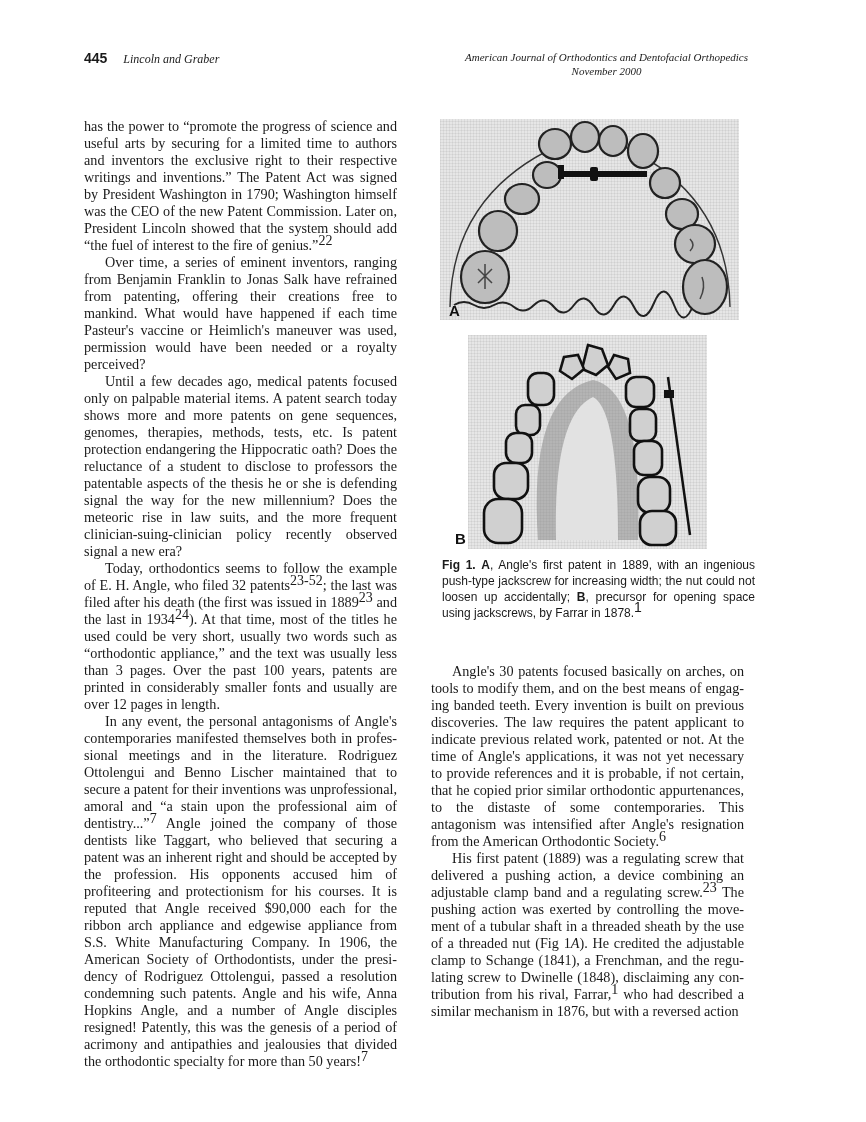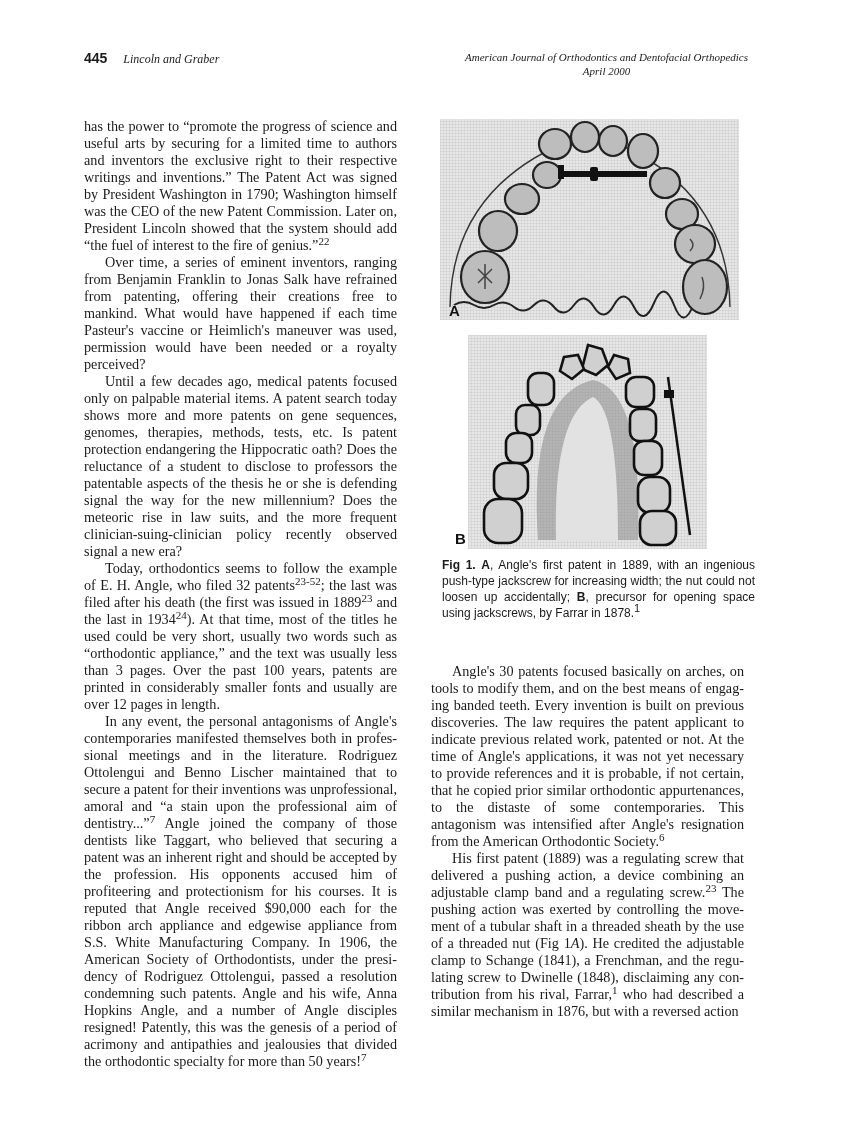--- a/index.html
+++ b/index.html
@@ -5,21 +5,21 @@
   html, body { margin: 0; padding: 0; background: #ffffff; }
   body { width: 866px; height: 1122px; position: relative; overflow: hidden; color: #1a1a1a; }
   .header-left { position: absolute; left: 84px; top: 50px; font-family: "Liberation Serif", serif; font-style: italic; font-size: 12px; }
   .header-left .pg { font-family: "Liberation Sans", sans-serif; font-weight: bold; font-style: normal; font-size: 14px; margin-right: 13px; }
   .header-right { position: absolute; right: 118px; top: 50px; text-align: center; font-family: "Liberation Serif", serif; font-style: italic; font-size: 11px; line-height: 14px; }
   .col { position: absolute; font-family: "Liberation Serif", serif; font-size: 14.2px; line-height: 17px; text-align: justify; hyphens: manual; }
   .col p { margin: 0; text-indent: 0; }
   .col p.ind { text-indent: 21px; }
   .col-left { left: 84px; top: 118px; width: 313px; }
   .col-right { left: 431px; top: 663px; width: 313px; }
-  sup { font-size: 11px; line-height: 0; vertical-align: 5px; }
+  sup { font-size: 14px; line-height: 0; vertical-align: 5px; }
   .fig { position: absolute; background: #e6e6e6;
          background-image: repeating-linear-gradient(0deg, rgba(0,0,0,0.05) 0 1px, transparent 1px 3px),
                            repeating-linear-gradient(90deg, rgba(0,0,0,0.05) 0 1px, transparent 1px 3px); }
   .fig-a { left: 440px; top: 119px; width: 299px; height: 201px; }
   .fig-b { left: 468px; top: 335px; width: 239px; height: 214px; }
   .fig svg { position: absolute; left: 0; top: 0; }
   .fig-label { position: absolute; font-family: "Liberation Sans", sans-serif; font-weight: bold; font-size: 15px; color: #111; }
   .fig-label-a { left: 449px; top: 302px; }
   .fig-label-b { left: 455px; top: 530px; }
   .caption { position: absolute; left: 442px; top: 557px; width: 313px; font-family: "Liberation Sans", sans-serif; font-size: 12px; line-height: 16px; text-align: justify; }
@@ -27,21 +27,21 @@
 </style>
 </head>
 <body>
 
 <div class="header-left">
   <span class="pg">445</span>
   <span>Lincoln and Graber</span>
 </div>
 <div class="header-right">
   <div>American Journal of Orthodontics and Dentofacial Orthopedics</div>
-  <div>April 2000</div>
+  <div>November 2000</div>
 </div>
 
 <div class="col col-left">
   <p><span>has the power to “promote the progress of science and useful arts by securing for a limited time to authors and inventors the exclusive right to their respective writings and inventions.” The Patent Act was signed by Presi­dent Washington in 1790; Washington himself was the CEO of the new Patent Commission. Later on, Presi­dent Lincoln showed that the system should add “the fuel of interest to the fire of genius.”</span><sup>22</sup></p>
   <p class="ind">Over time, a series of eminent inventors, ranging from Benjamin Franklin to Jonas Salk have refrained from patenting, offering their creations free to mankind. What would have happened if each time Pasteur's vac­cine or Heimlich's maneuver was used, permission would have been needed or a royalty perceived?</p>
   <p class="ind">Until a few decades ago, medical patents focused only on palpable material items. A patent search today shows more and more patents on gene sequences, genomes, therapies, methods, tests, etc. Is patent protec­tion endangering the Hippocratic oath? Does the reluc­tance of a student to disclose to professors the patentable aspects of the thesis he or she is defending signal the way for the new millennium? Does the meteoric rise in law suits, and the more frequent clinician-suing-clinician policy recently observed signal a new era?</p>
   <p class="ind">Today, orthodontics seems to follow the example of E. H. Angle, who filed 32 patents<sup>23-52</sup>; the last was filed after his death (the first was issued in 1889<sup>23</sup> and the last in 1934<sup>24</sup>). At that time, most of the titles he used could be very short, usually two words such as “orthodontic appliance,” and the text was usually less than 3 pages. Over the past 100 years, patents are printed in considerably smaller fonts and usually are over 12 pages in length.</p>
   <p class="ind">In any event, the personal antagonisms of Angle's contemporaries manifested themselves both in profes­sional meetings and in the literature. Rodriguez Ottolen­gui and Benno Lischer maintained that to secure a patent for their inventions was unprofessional, amoral and “a stain upon the professional aim of dentistry...”<sup>7</sup> Angle joined the company of those dentists like Taggart, who believed that securing a patent was an inherent right and should be accepted by the profession. His opponents accused him of profiteering and protectionism for his courses. It is reputed that Angle received $90,000 each for the ribbon arch appliance and edgewise appliance from S.S. White Manufacturing Company. In 1906, the American Society of Orthodontists, under the presi­dency of Rodriguez Ottolengui, passed a resolution con­demning such patents. Angle and his wife, Anna Hop­kins Angle, and a number of Angle disciples resigned! Patently, this was the genesis of a period of acrimony and antipathies and jealousies that divided the orthodon­tic specialty for more than 50 years!<sup>7</sup></p>
 </div>
 

